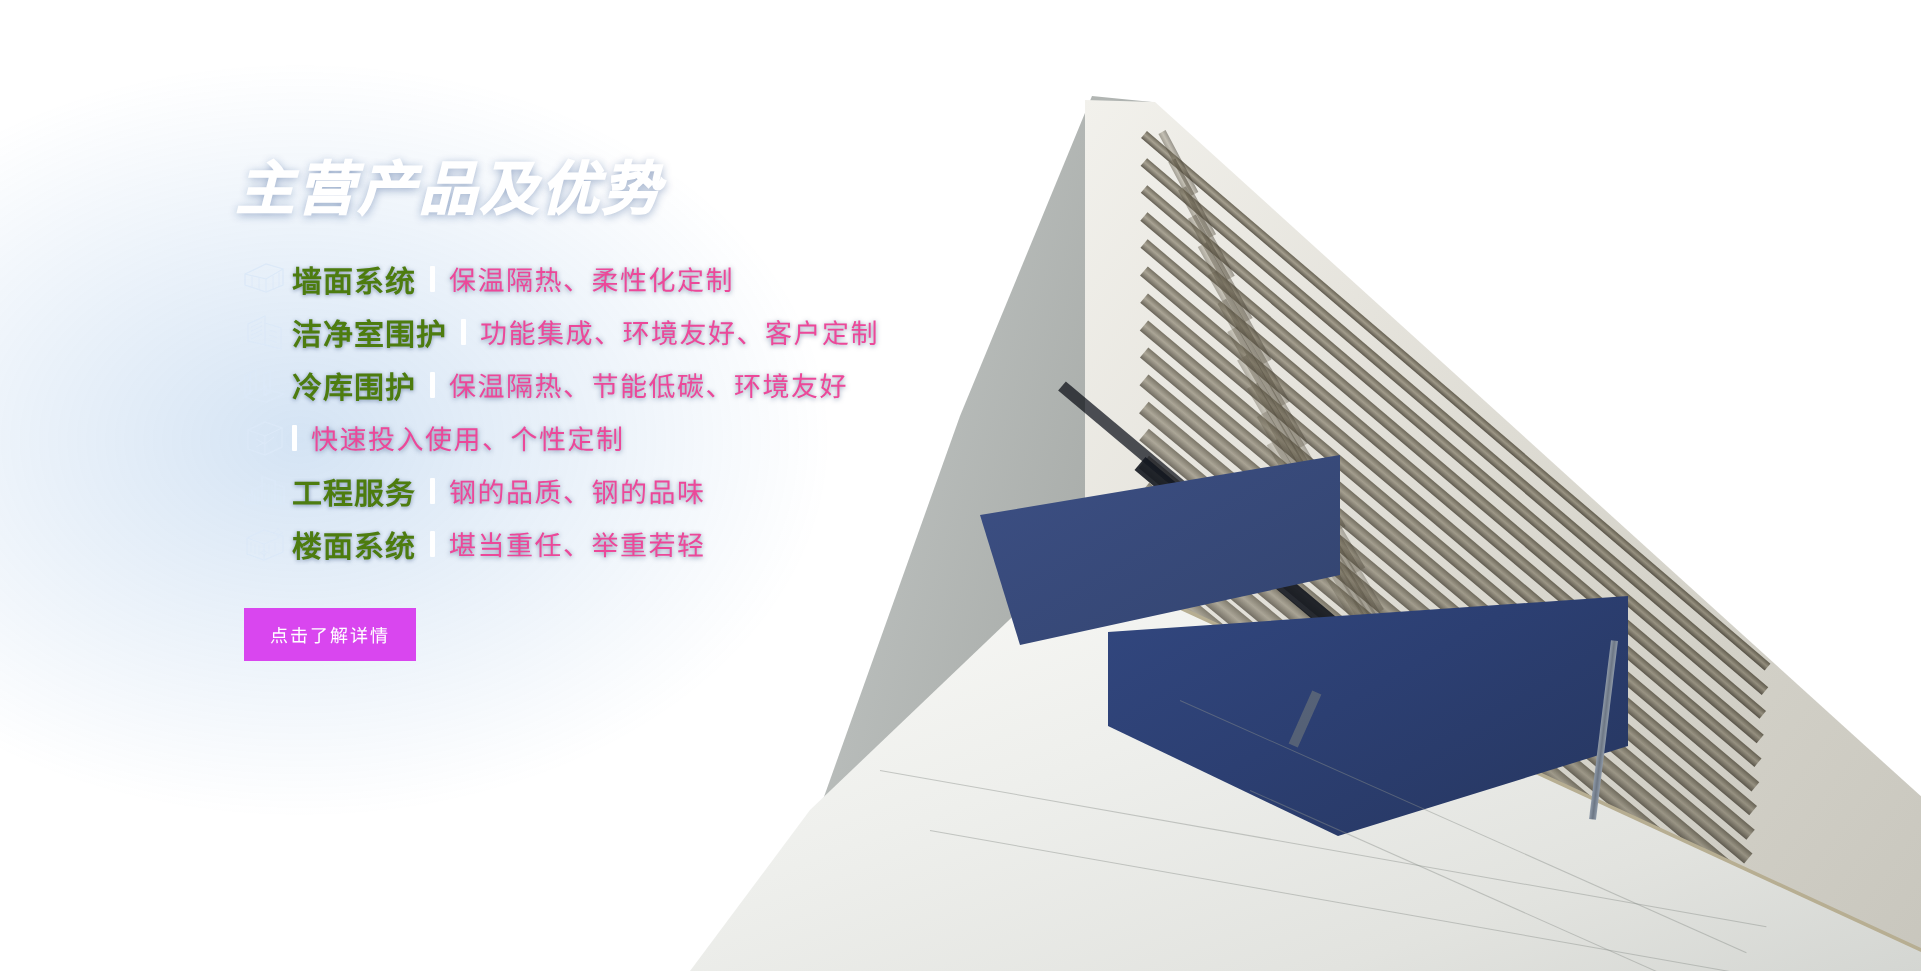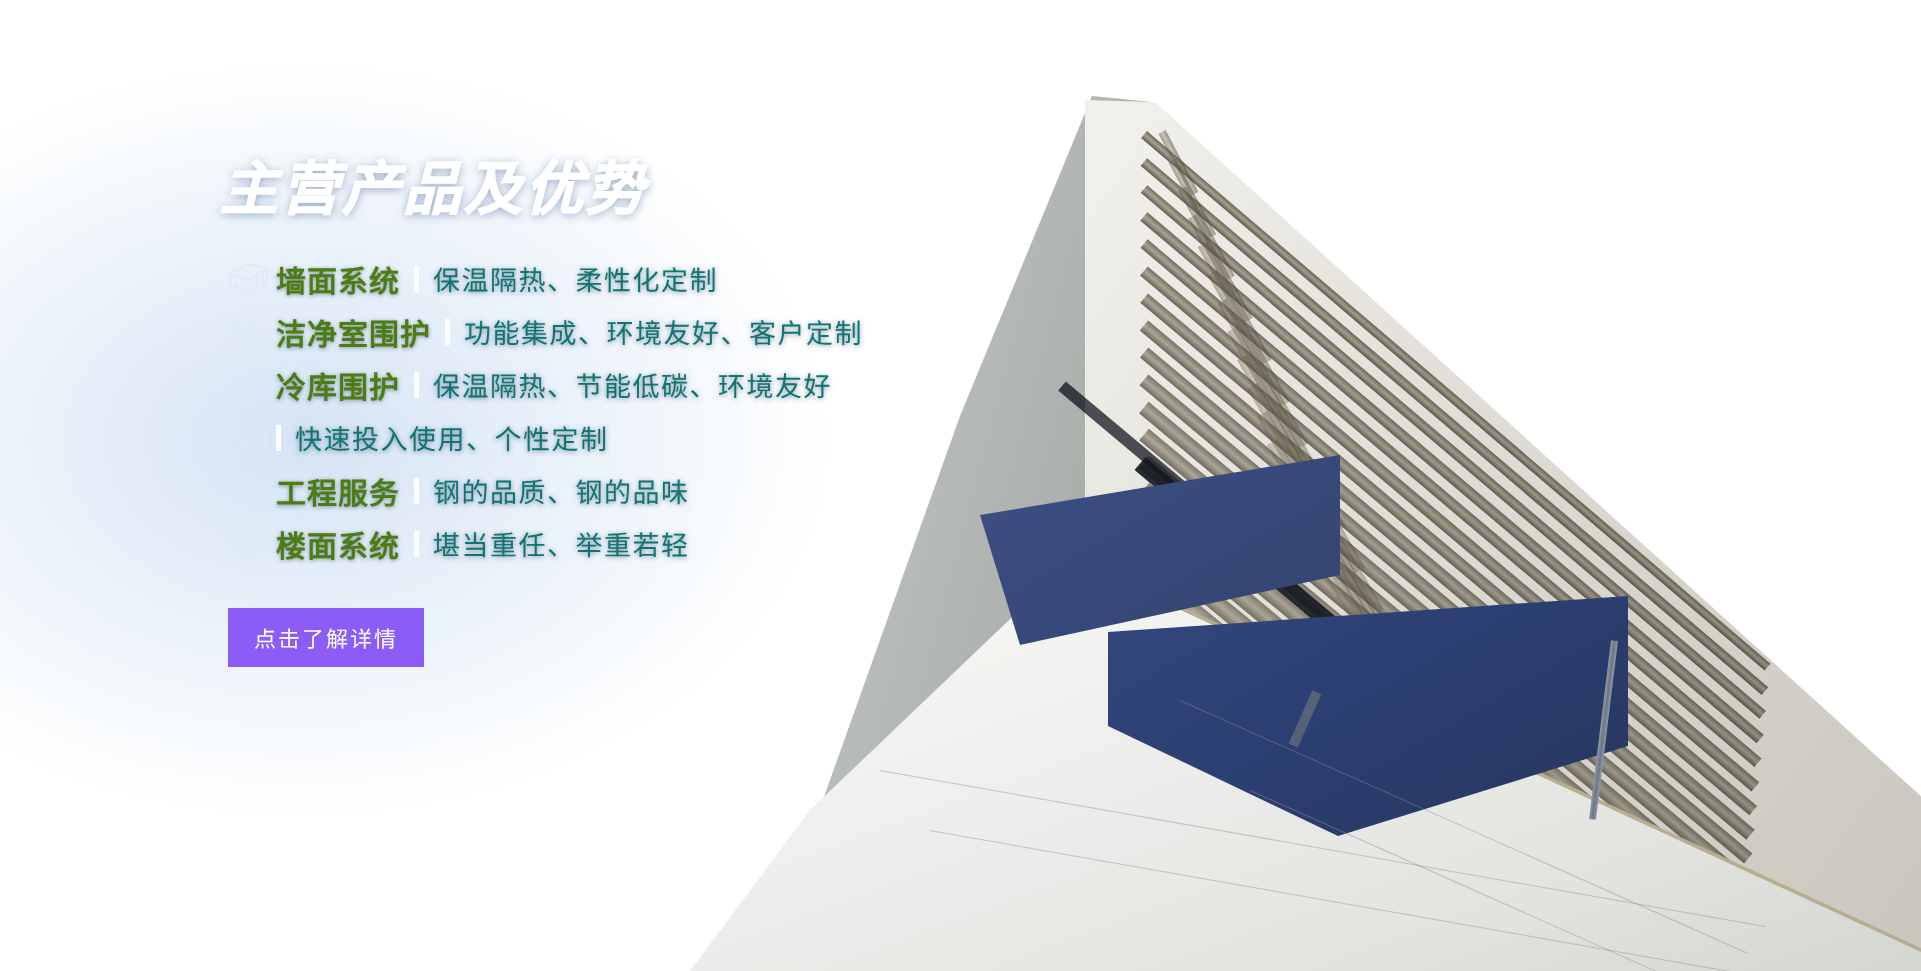--- a/index.html
+++ b/index.html
@@ -124,21 +124,21 @@
   }
   .haze {
     position:absolute; inset:0;
     background:radial-gradient(ellipse 760px 540px at 300px 440px, rgba(60,130,205,.22), rgba(60,130,205,0) 70%);
     pointer-events:none;
   }
 
   
   .content {
     position:absolute;
-    left:220px; top:160px;
+    left:236px; top:160px;
     width:1000px;
     z-index:40;
   }
 
   .headline {
     font-size:58px;
     font-weight:700;
     font-style:italic;
     color:#ffffff;
     letter-spacing:3px;
@@ -177,34 +177,34 @@
   }
   .sep {
     display:inline-block;
     width:5px; height:26px;
     background:#ffffff;
     margin-right:14px;
     flex:0 0 auto;
     border-radius:1px;
   }
   .row-desc {
-    color:#0f766e;
+    color:#ec4899;
     font-size:27px;
     font-weight:400;
     letter-spacing:1.5px;
     text-shadow:0 1px 5px rgba(10,40,95,.5);
   }
 
   .cta {
     display:inline-block;
     margin-top:38px;
     margin-left:8px;
-    background:#8b5cf6;
+    background:#d946ef;
     color:#ffffff;
-    font-size:22px;
+    font-size:18px;
     letter-spacing:2px;
     padding:13px 26px 14px;
     border:none;
     cursor:pointer;
     font-family:inherit;
   }
 </style>
 </head>
 <body>
 

